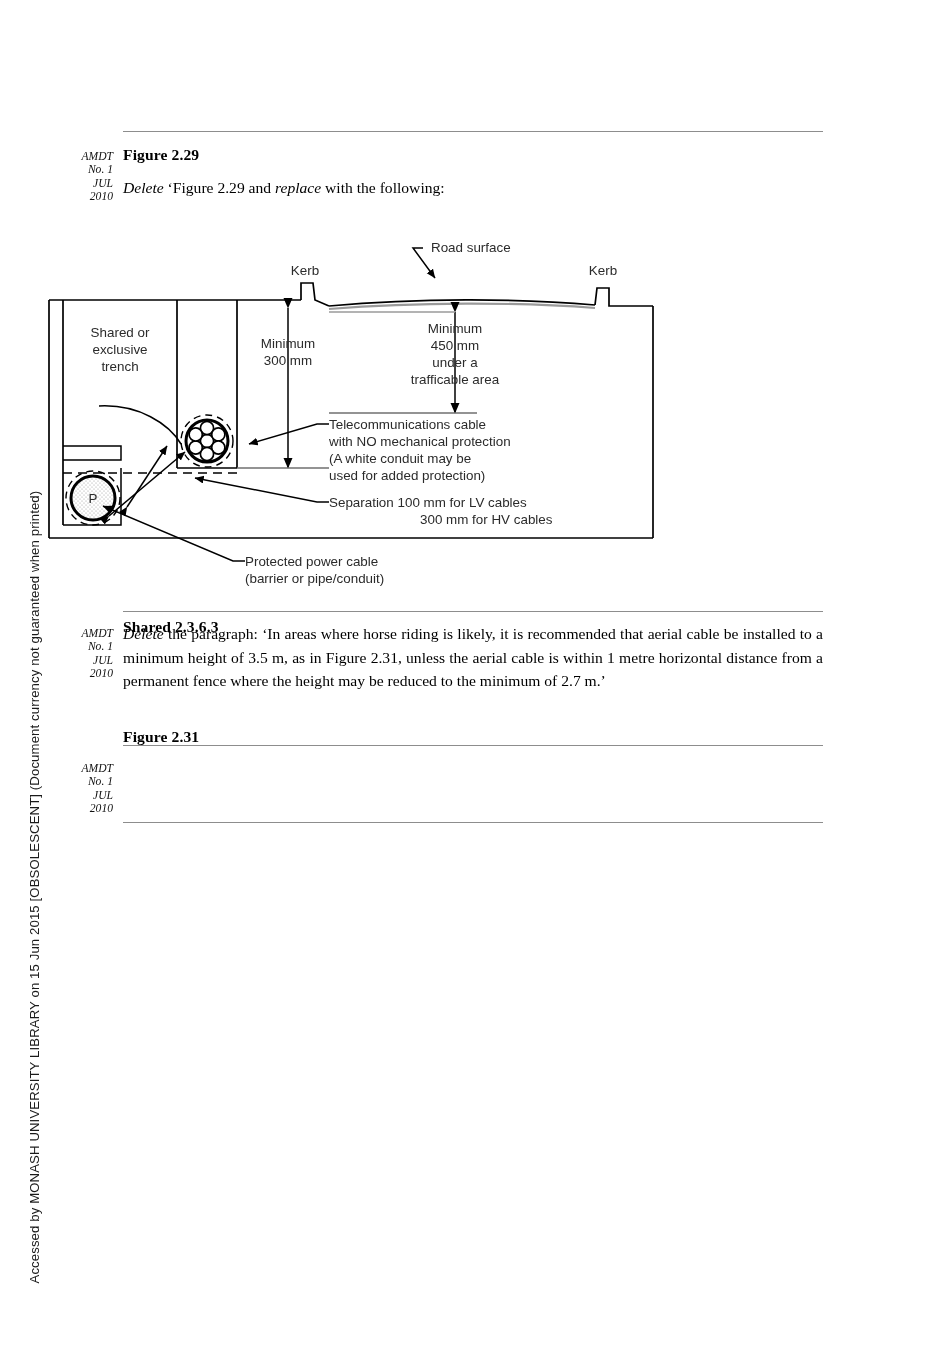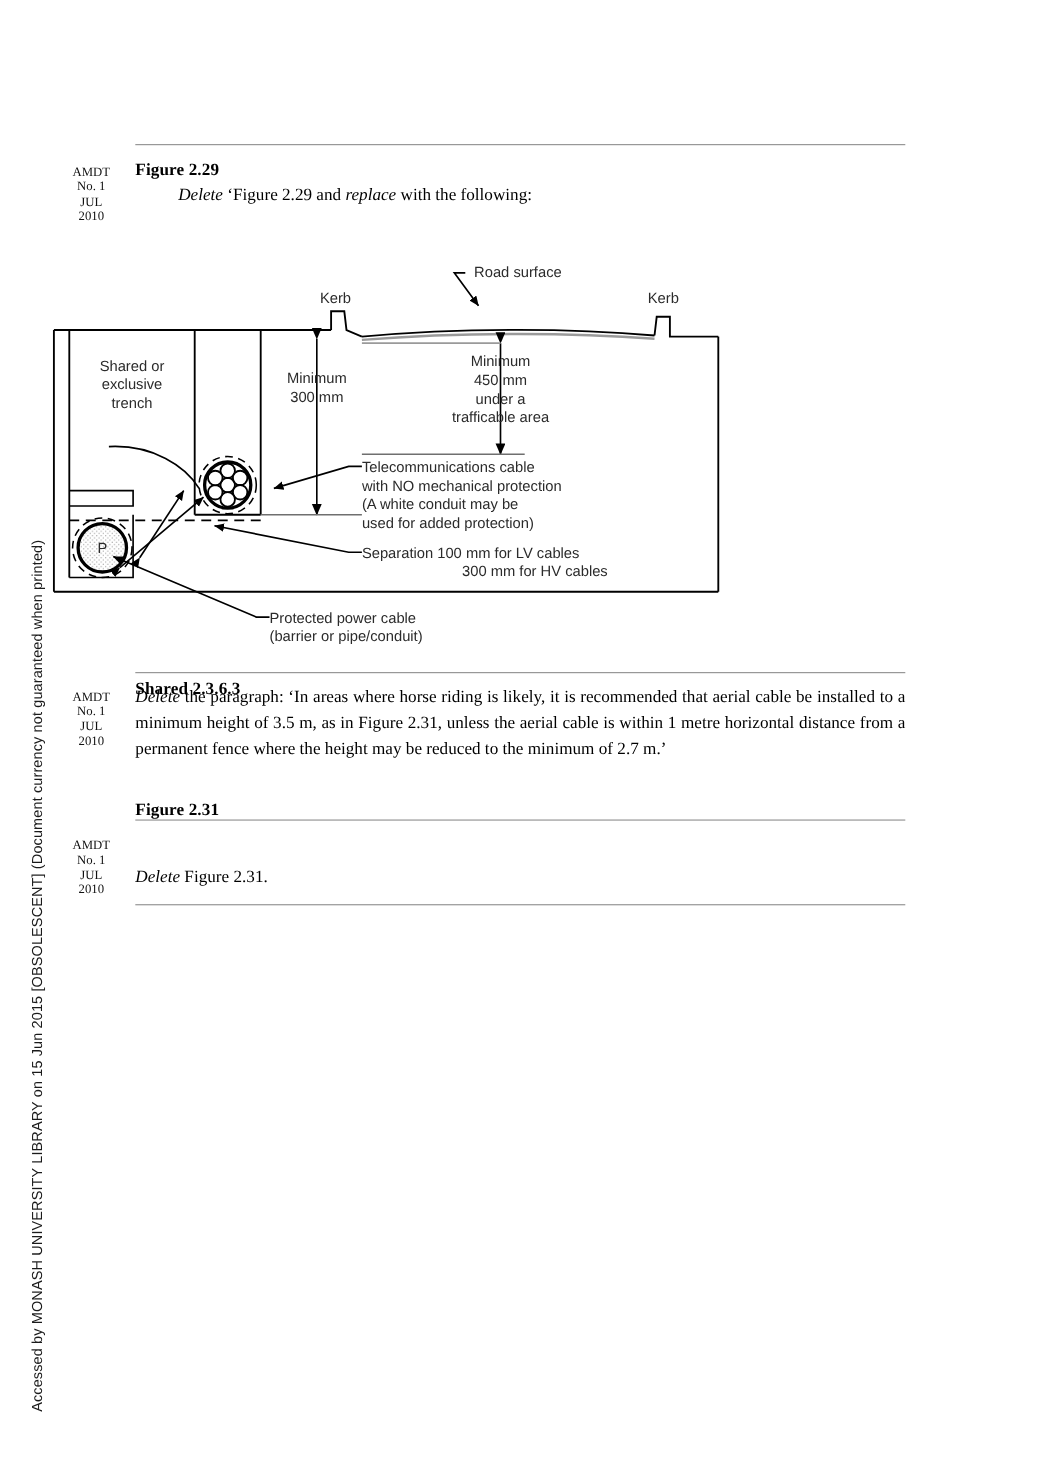--- a/index.html
+++ b/index.html
@@ -57,21 +57,22 @@
   }
 
   
   .amdt {
     position: absolute;
     font-family: "Liberation Serif", serif;
     font-size: 11.6px;
     line-height: 13.3px;
     color: #111;
     width: 60px;
-    text-align: center;
+    text-align: right;
+    font-style: italic;
   }
 
   .sec-title {
     position: absolute;
     font-weight: bold;
     font-size: 15.6px;
     letter-spacing: 0.1px;
   }
 
   .para {
@@ -111,21 +112,21 @@
 
   <div class="amdt" style="left:-70px; top:150px;">
     <div>AMDT</div>
     <div>No. 1</div>
     <div>JUL</div>
     <div>2010</div>
   </div>
 
   <div class="sec-title" style="top:146px;text-align:center;">Figure 2.29</div>
 
-  <div class="para" style="top:166px; width:700px;margin-left:39px;">
+  <div class="para" style="top:176px; width:700px;">
     <i>Delete</i><span> ‘Figure 2.29 and </span><i>replace</i><span> with the following:</span>
   </div>
 
   <div class="rule" style="top:611px;"></div>
 
   <div class="amdt" style="left:-70px; top:627px;">
     <div>AMDT</div>
     <div>No. 1</div>
     <div>JUL</div>
     <div>2010</div>
@@ -141,23 +142,20 @@
 
   <div class="amdt" style="left:-70px; top:762px;">
     <div>AMDT</div>
     <div>No. 1</div>
     <div>JUL</div>
     <div>2010</div>
   </div>
 
   <div class="sec-title" style="top:728px;">Figure 2.31</div>
 
-  <div class="para" style="top:786px; width:700px;">
-    <i>Delete</i><span> Figure 2.31.</span>
-  </div>
 
   <div class="rule" style="top:822px;"></div>
 
 </div>
 
 <div id="figure">
 <svg width="950" height="370" viewBox="0 0 950 370" xmlns="http://www.w3.org/2000/svg">
   <defs>
     <pattern id="stipple" width="4" height="4" patternUnits="userSpaceOnUse">
       <rect width="4" height="4" fill="#ffffff"></rect>

